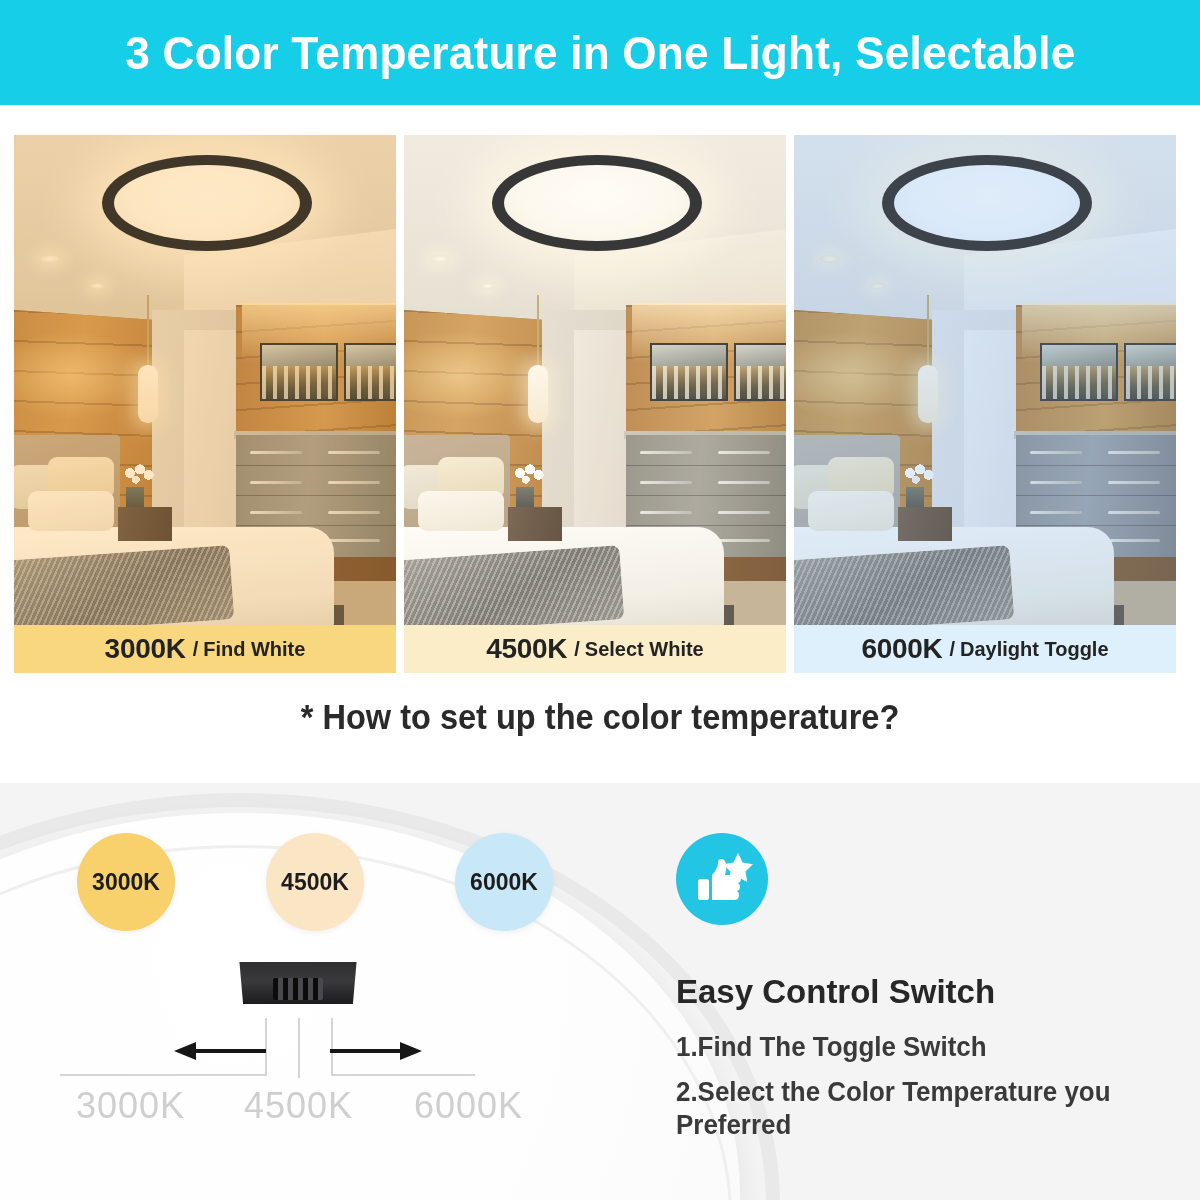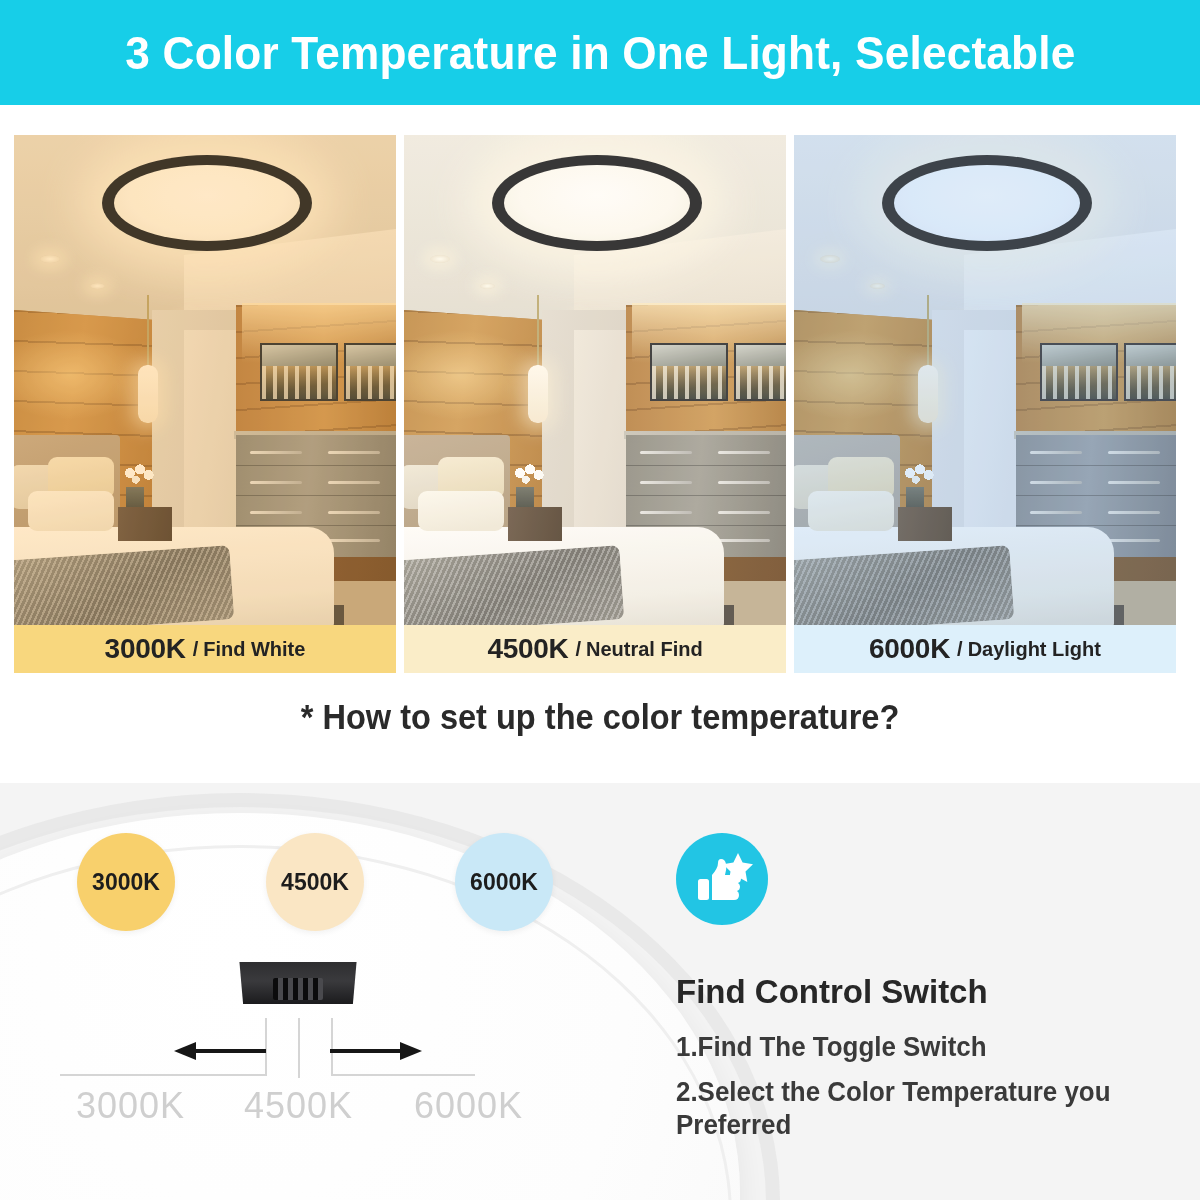--- a/index.html
+++ b/index.html
@@ -454,21 +454,21 @@
         <div class="throw"></div>
         <div class="nightstand"></div>
         <div class="orchid-pot"></div>
         <div class="orchid"></div>
         <div class="grade"></div>
         <div class="grade2"></div>
       </div>
       <div class="label-bar" style="background:#FAEDC8">
         <span class="label-k">4500K</span>
         <span class="label-sep">/</span>
-        <span class="label-name">Neutral Find</span>
+        <span class="label-name">Select White</span>
       </div>
     </div>
 
     <div class="panel p3">
       <div class="scene">
         <div class="ceiling" style="background:linear-gradient(180deg,#eeeff1 0%,#e2e4e8 60%,#d6d9de 100%)"></div>
         <div class="ceiling-soffit" style="background:linear-gradient(180deg,#f4f5f7 0%,#e2e5ea 100%)"></div>
         <div class="downlight dl1"></div>
         <div class="downlight dl2"></div>
         <div class="downlight dl3"></div>
@@ -516,21 +516,21 @@
         <div class="throw"></div>
         <div class="nightstand"></div>
         <div class="orchid-pot"></div>
         <div class="orchid"></div>
         <div class="grade"></div>
         <div class="grade2"></div>
       </div>
       <div class="label-bar" style="background:#DDF0FB">
         <span class="label-k">6000K</span>
         <span class="label-sep">/</span>
-        <span class="label-name">Daylight Light</span>
+        <span class="label-name">Daylight Toggle</span>
       </div>
     </div>
 
   </div>
 
   <div class="howto">* How to set up the color temperature?</div>
 </div>
 
 <div class="bottom-section">
   <div class="lamp-disc"></div>
@@ -572,16 +572,16 @@
   <div class="thumb-circle">
     <svg width="64" height="64" viewBox="0 0 64 64" aria-hidden="true">
 
       <path d="M22 28 L22 53 L44 53 Q49 53 49 48 Q49 45 47 44 Q50 43 50 39.5 Q50 37 48 36 Q51 35 51 31.5 Q51 29 48 28 L35 28 Q37 22 36 17 Q35 12 31 12 Q28 12 28 16 Q28 21 22 28 Z" fill="#ffffff"></path>
 
       <rect x="8" y="32" width="11" height="21" rx="2.5" fill="#ffffff"></rect>
 
       <polygon points="48,6 52.6,15.6 63,17.2 55.5,24.6 57.3,35 48,30 38.7,35 40.5,24.6 33,17.2 43.4,15.6" fill="#ffffff"></polygon>
     </svg>
   </div>
-  <div class="ecs-title">Find Control Switch</div>
+  <div class="ecs-title">Easy Control Switch</div>
   <div class="ecs-line ecs1">1.Find The Toggle Switch</div>
   <div class="ecs-line ecs2">2.Select the Color Temperature you Preferred</div>
 </div>
 
 </body></html>

